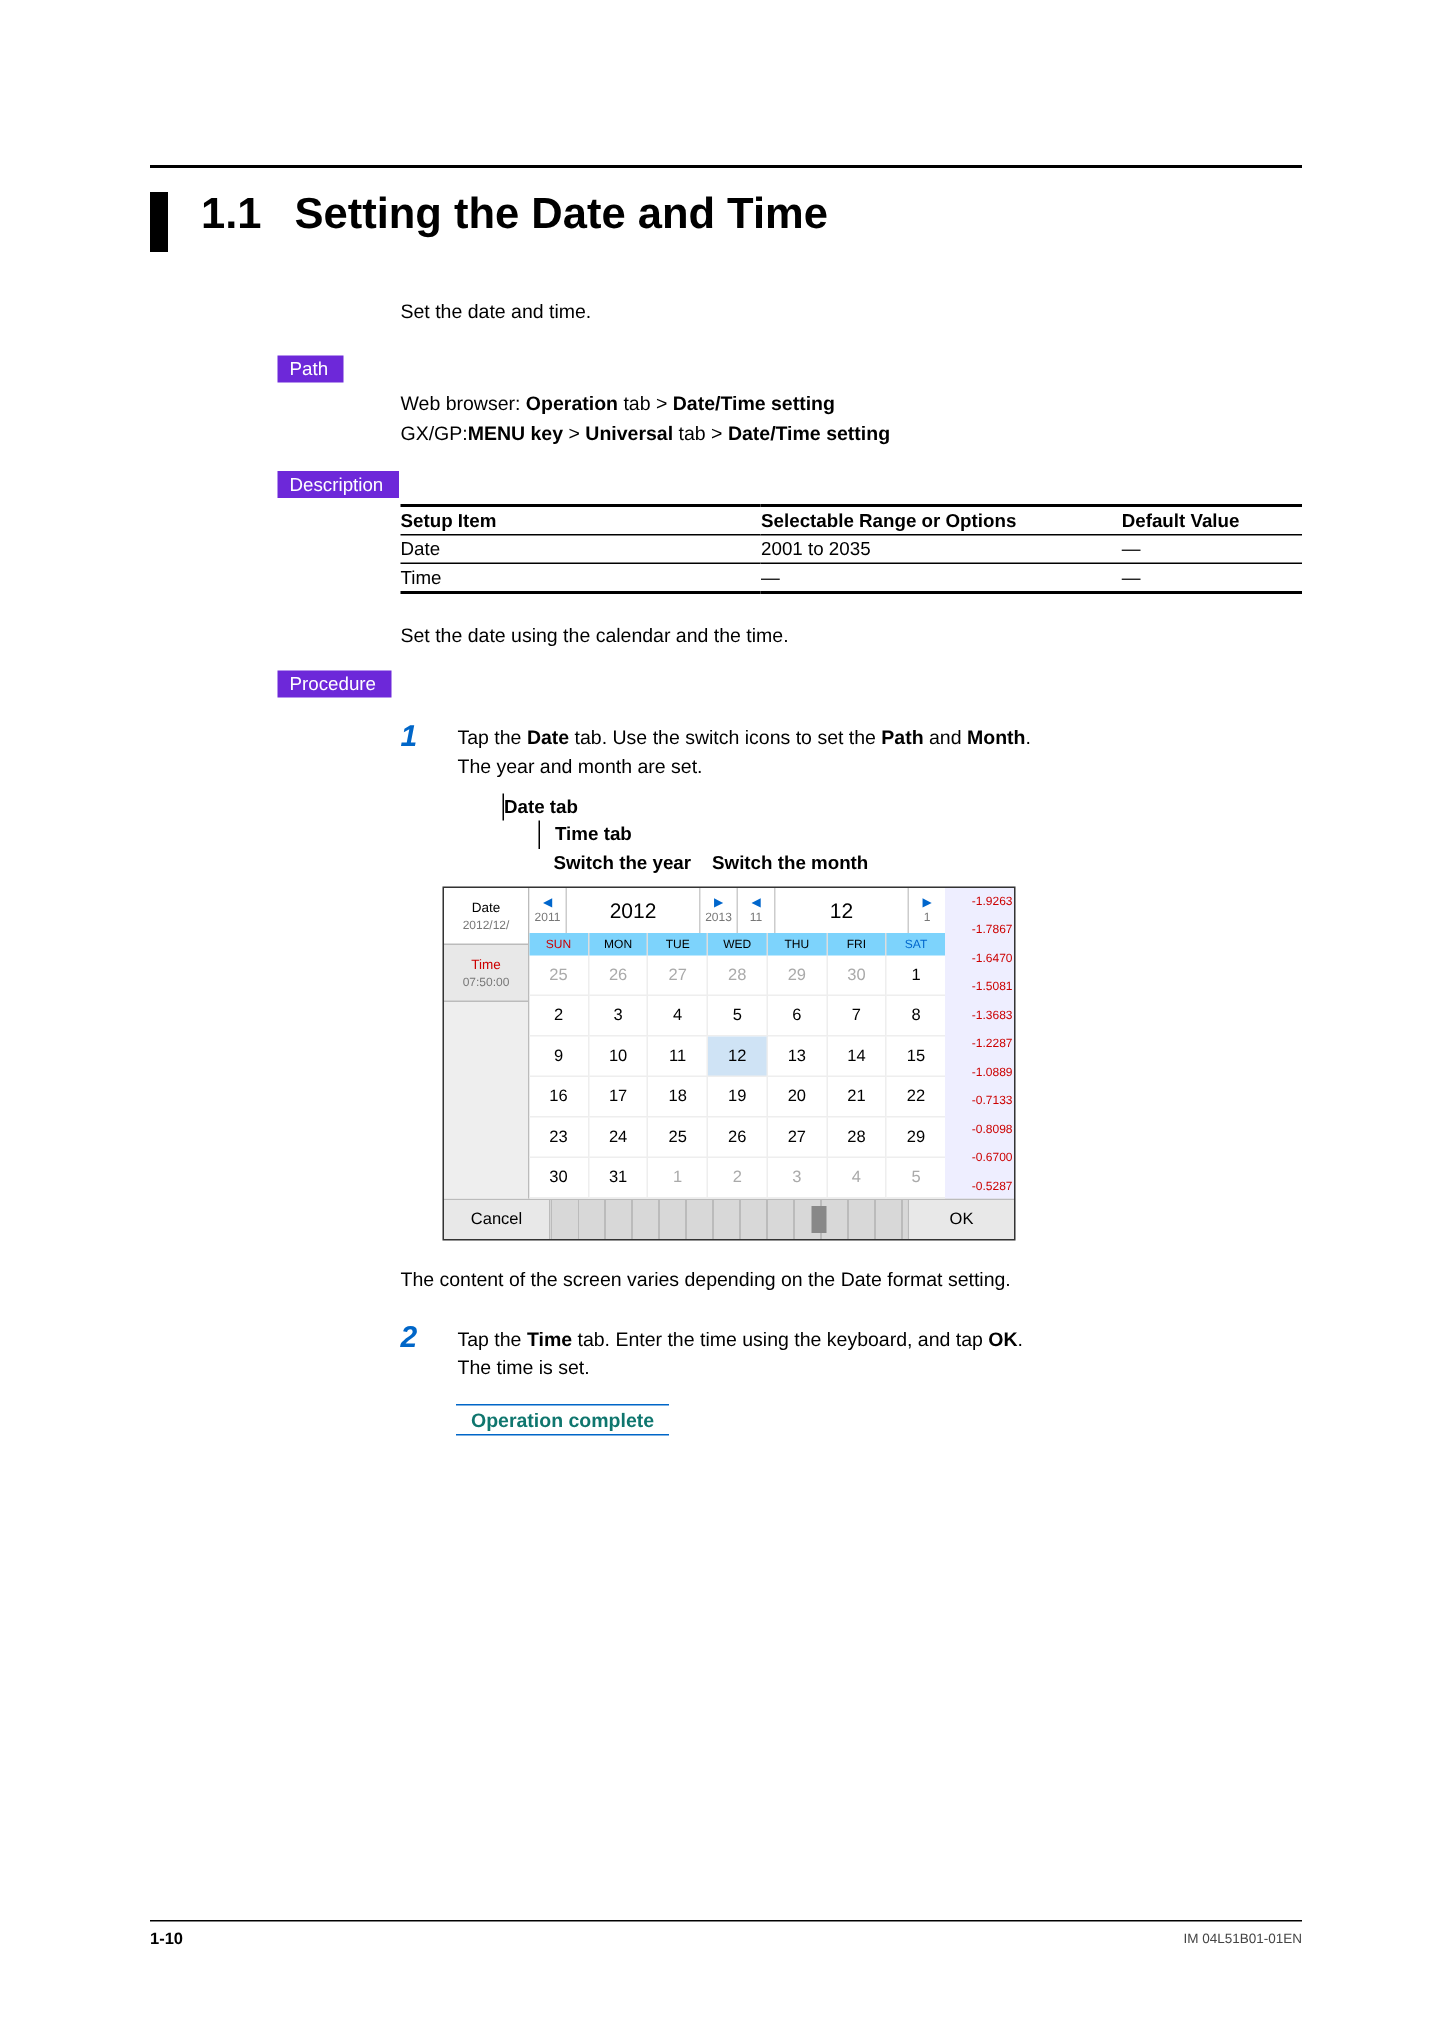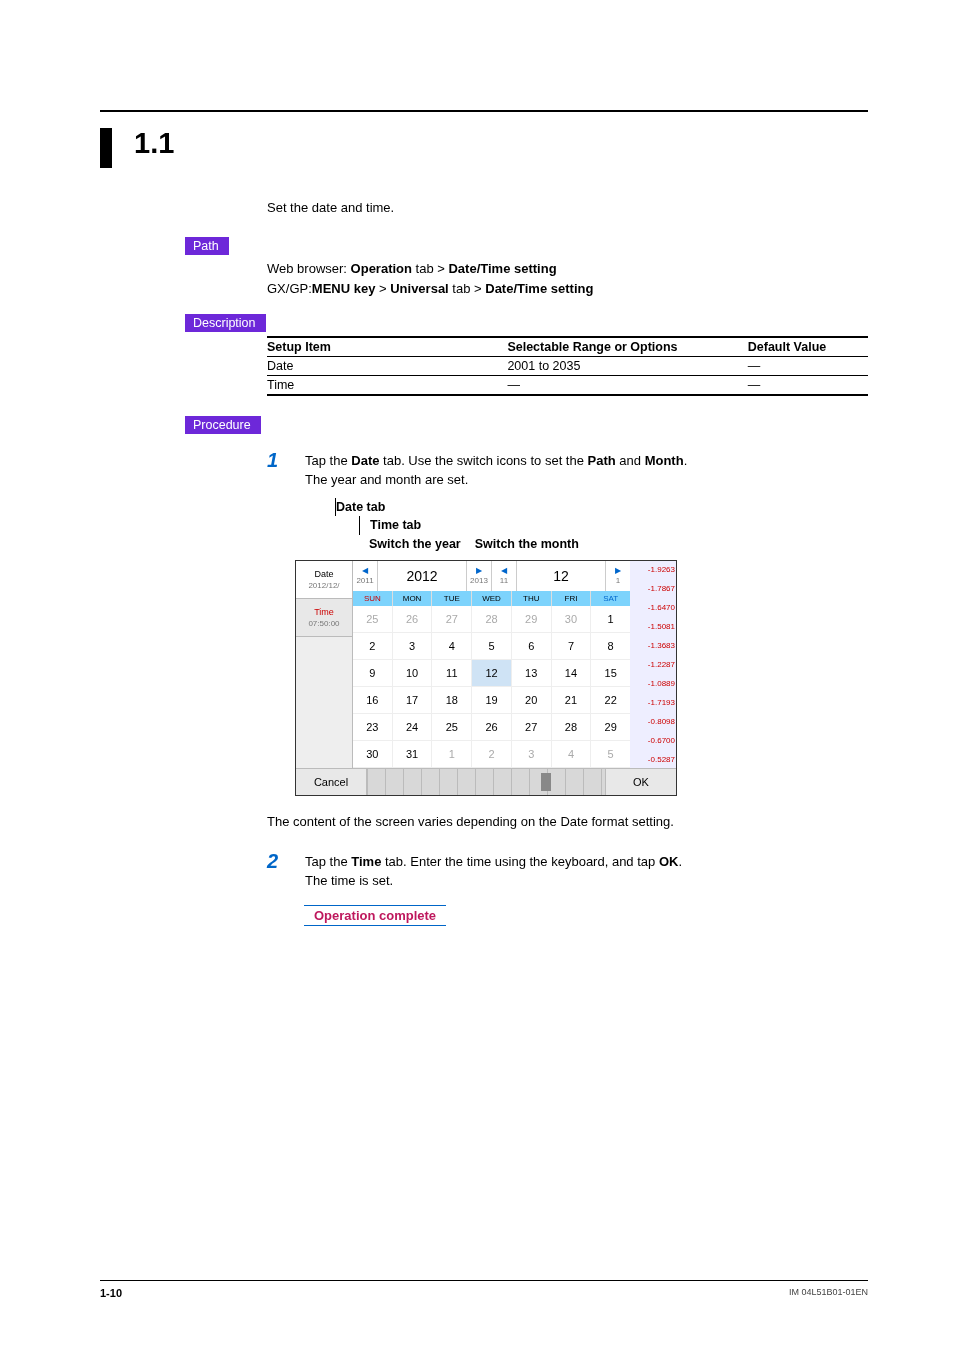--- a/index.html
+++ b/index.html
@@ -187,21 +187,21 @@
   .ss-bottom .scrub .handle{position:absolute;right:54px;top:4px;bottom:4px;width:10px;background:#888;}
   .ss-bottom .btn.ok{border-left:1px solid #bbb;border-right:none;}
   
   .after-fig{
     margin-left:167px;
     line-height:1.5;
     margin-bottom:22px;
   }
   .after-fig .tri{display:inline-block;}
   .op-complete{
-    color:#be185d;
+    color:#0f766e;
     font-weight:bold;
     border-top:1px solid #0066c8;
     border-bottom:1px solid #0066c8;
     padding:2px 10px;
     display:inline-block;
     margin-left:204px;
     margin-top:8px;
   }
   .footer{
     border-top:1px solid #000;
@@ -216,20 +216,21 @@
 </style>
 </head>
 <body>
 
 <div class="page">
   <div class="rule"></div>
 
   <div class="heading-row">
     <div class="heading-bar"></div>
     <div class="heading-num">1.1</div>
+    <div class="heading-title">Setting the Date and Time</div>
   </div>
 
   <div class="content intro">Set the date and time.</div>
 
   <div class="label-box">Path</div>
   <div class="path-text">
     <div>
       <span>Web browser: </span><b>Operation</b><span> tab &gt; </span><b>Date/Time setting</b>
     </div>
     <div>
@@ -253,20 +254,21 @@
         <td>—</td>
       </tr>
       <tr>
         <td>Time</td>
         <td>—</td>
         <td>—</td>
       </tr>
     </tbody>
   </table>
 
+  <div class="sub-body">Set the date using the calendar and the time.</div>
 
   <div class="label-box">Procedure</div>
 
   <div style="height:14px"></div>
 
   <div class="step-row">
     <div class="step-num">1</div>
     <div class="step-body">
       <span>Tap the </span><b>Date</b><span> tab. Use the switch icons to set the </span><b>Path</b><span> and </span><b>Month</b><span>.</span><br>
       <span>The year and month are set.</span>
@@ -384,21 +386,21 @@
             </div>
         </div>
         <div class="ss-right" id="right-vals">
             <div class="val" style="top: 4px;">-1.9263</div>
             <div class="val" style="top: 23px;">-1.7867</div>
             <div class="val" style="top: 42px;">-1.6470</div>
             <div class="val" style="top: 61px;">-1.5081</div>
             <div class="val" style="top: 80px;">-1.3683</div>
             <div class="val" style="top: 99px;">-1.2287</div>
             <div class="val" style="top: 118px;">-1.0889</div>
-            <div class="val" style="top: 137px;">-1.7193</div>
+            <div class="val" style="top: 137px;">-0.7133</div>
             <div class="val" style="top: 156px;">-0.8098</div>
             <div class="val" style="top: 175px;">-0.6700</div>
             <div class="val" style="top: 194px;">-0.5287</div>
           </div>
       </div>
       <div class="ss-bottom">
         <div class="btn">Cancel</div>
         <div class="scrub">
             <div class="handle"></div>
           </div>

